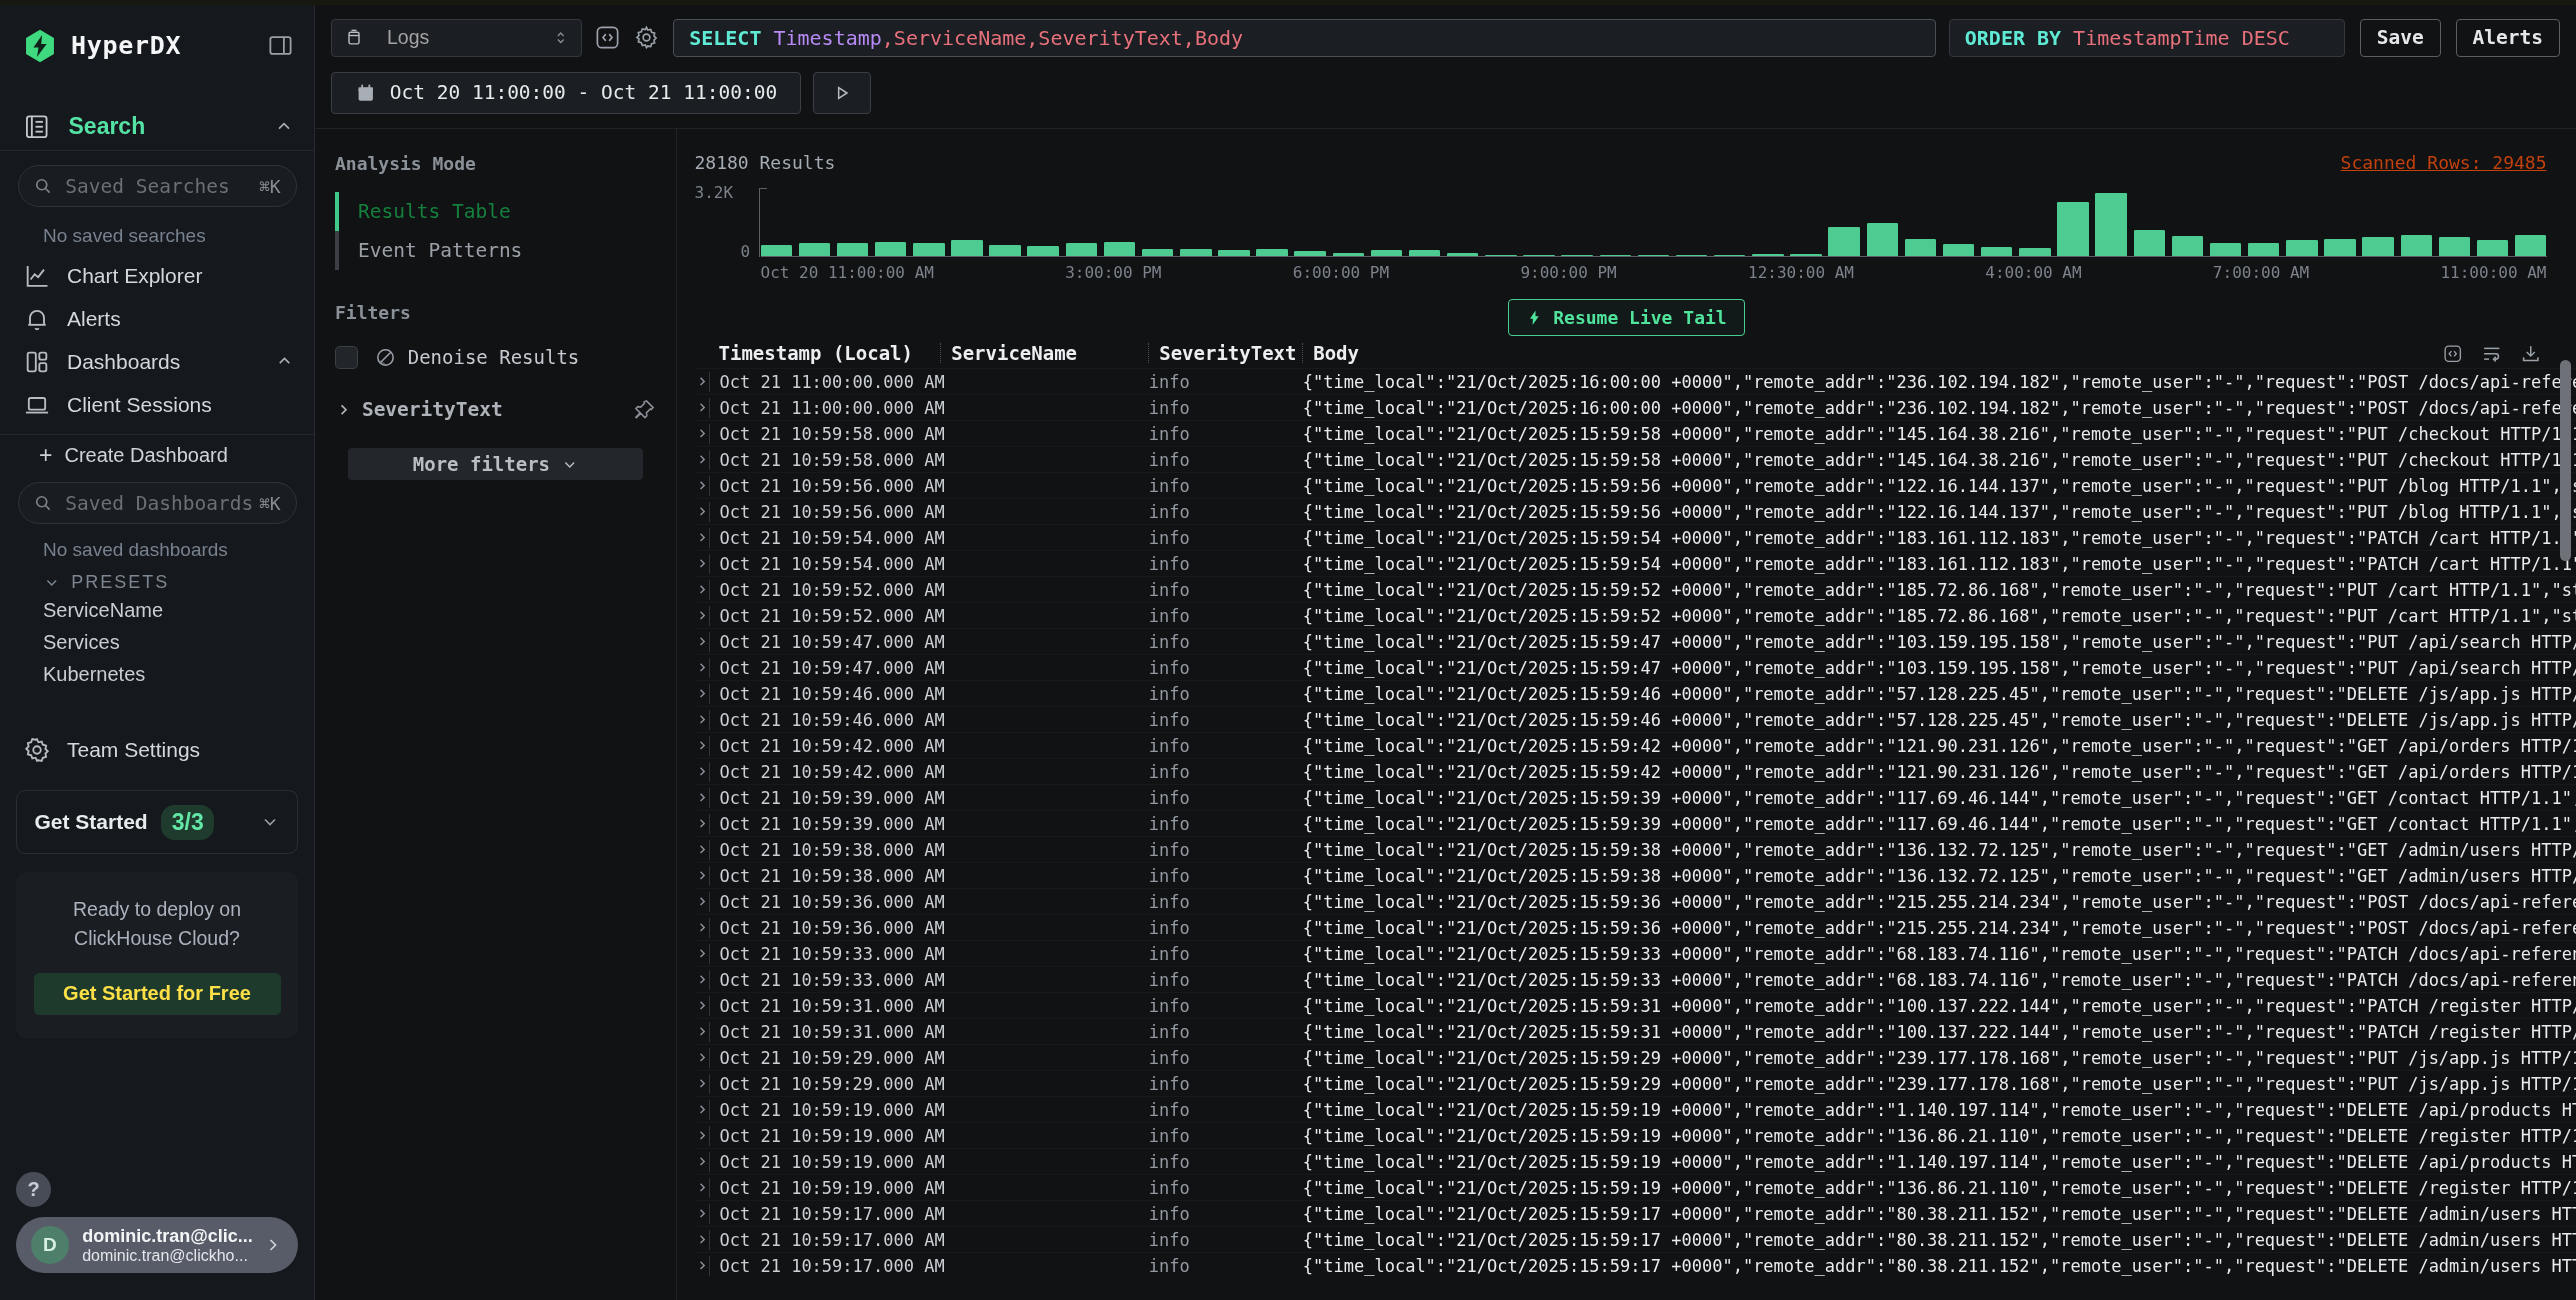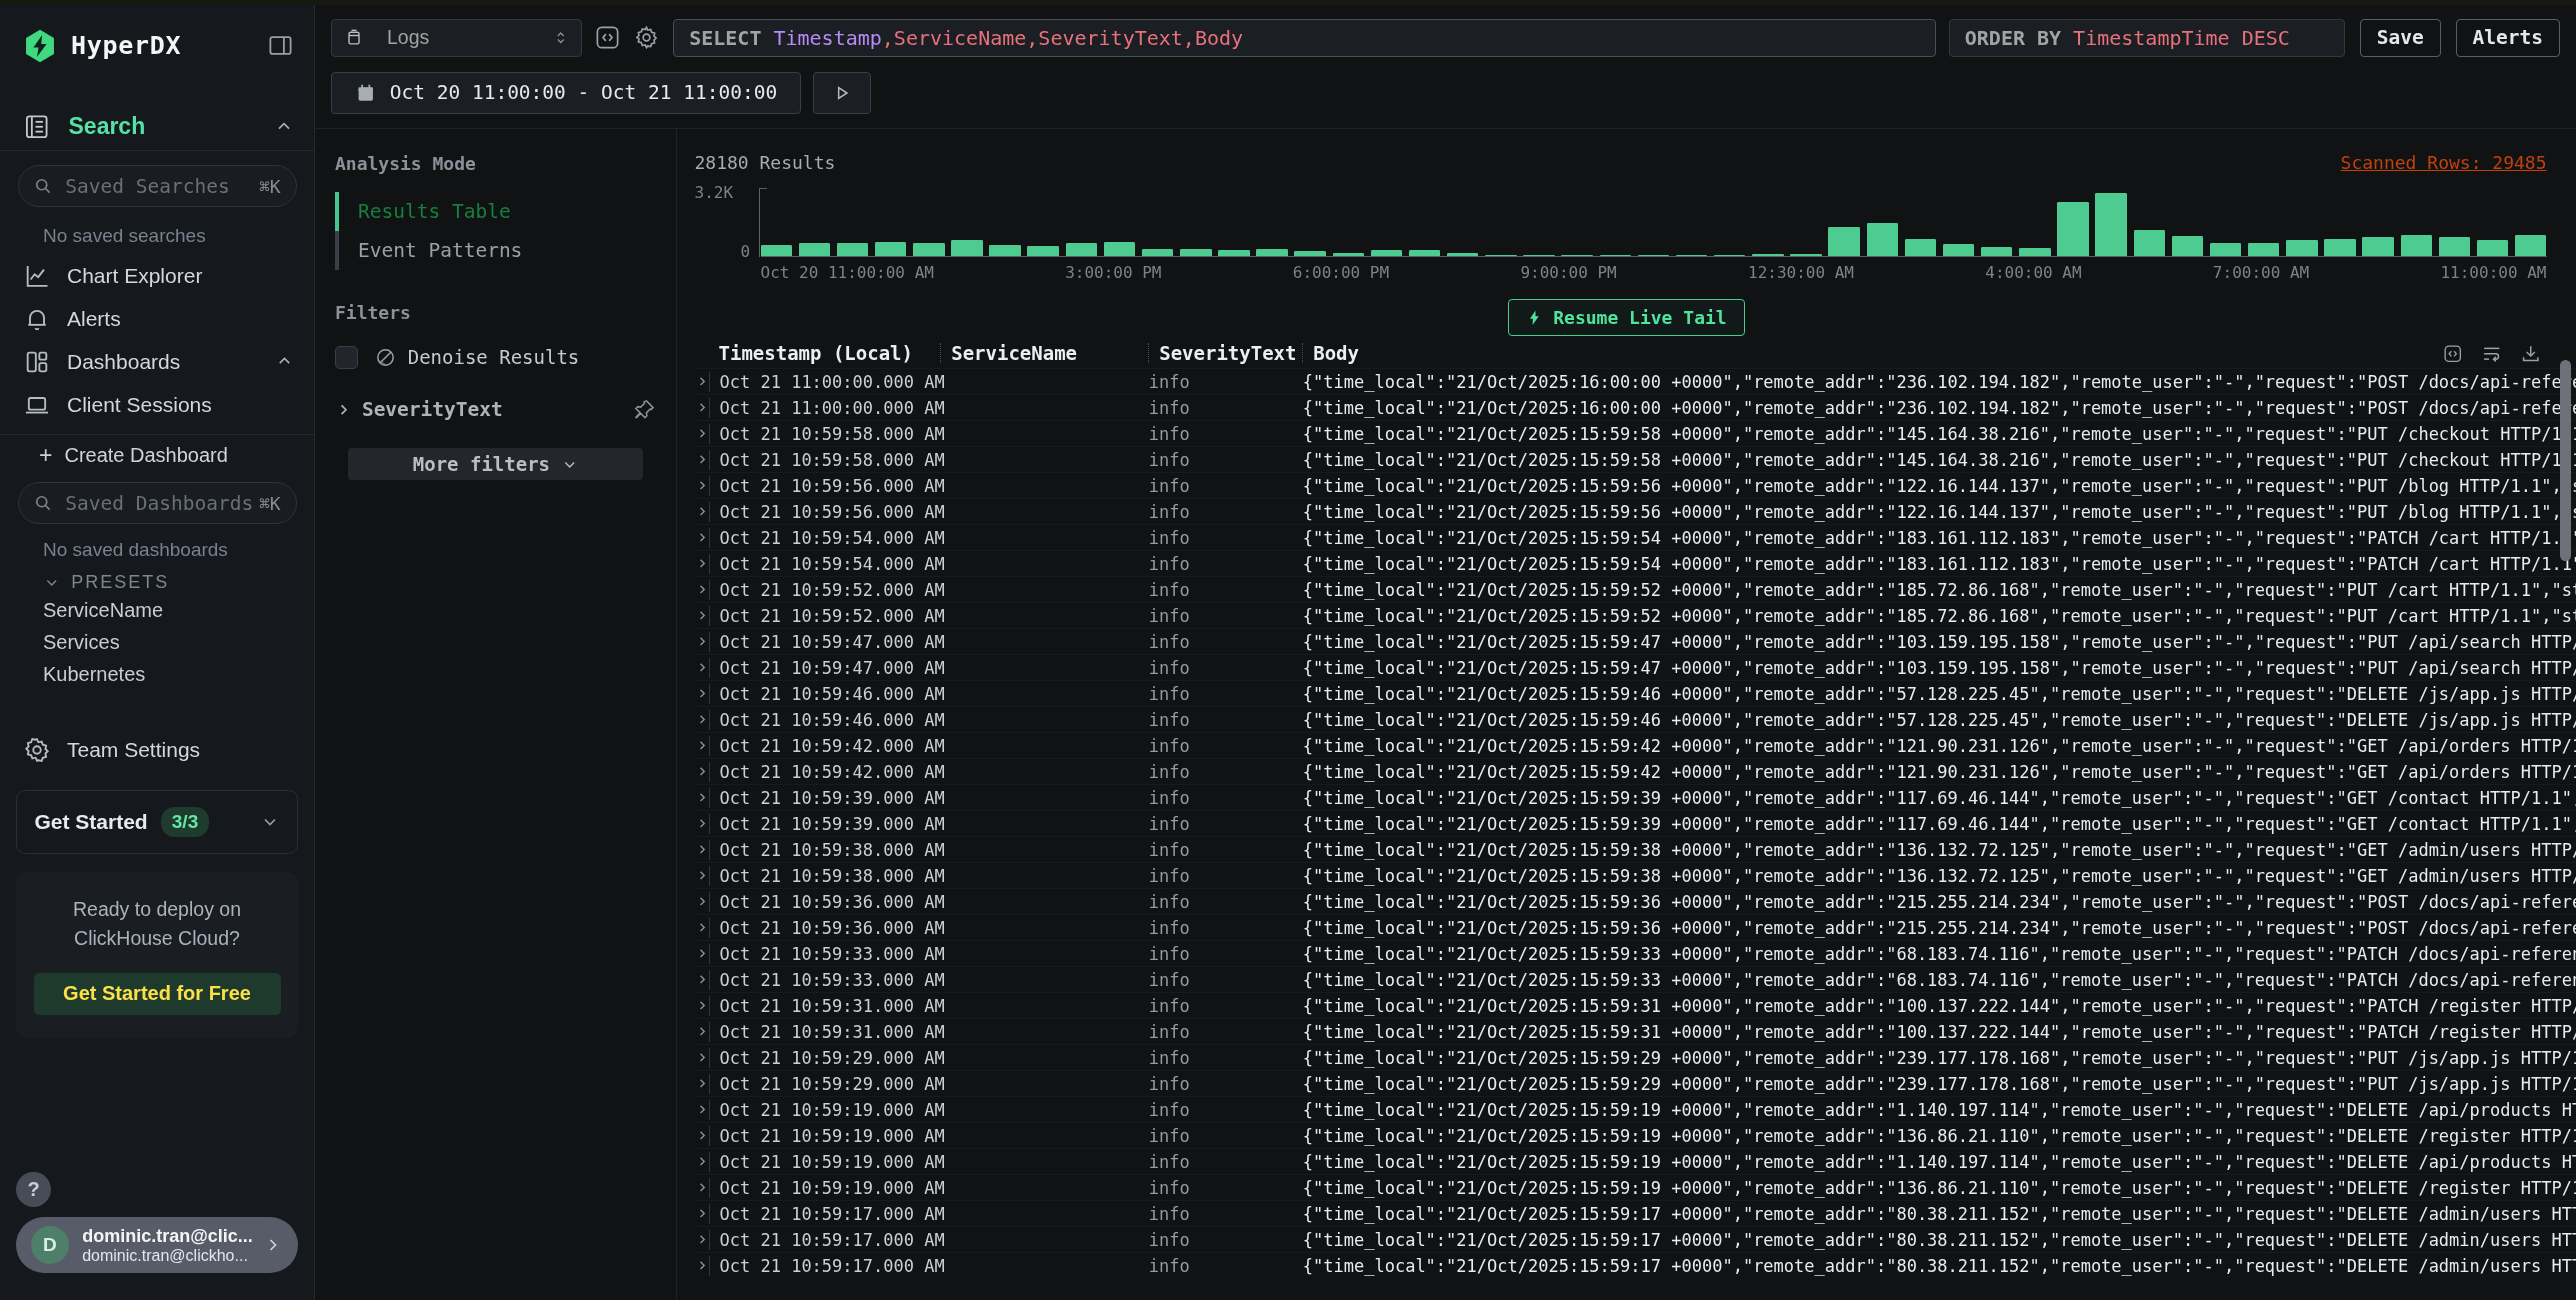--- a/index.html
+++ b/index.html
@@ -43,21 +43,21 @@
   .create-label { font-family: "Liberation Sans", sans-serif; font-size: 20px; color: #d0d4d9; margin-left: 12px; }
 
   .presets-row { display: flex; align-items: center; margin: 12px 0 0 43px; height: 23px; color: #7d8791; }
   .presets-label { font-family: "Liberation Sans", sans-serif; font-size: 18px; letter-spacing: 2px; margin-left: 10.7px; }
   .preset-item { font-family: "Liberation Sans", sans-serif; font-size: 20px; color: #c9ced4; padding-left: 43px; height: 32px; display: flex; align-items: center; cursor: pointer; }
 
   .team-settings { margin-top: 38px; }
 
   .gs-card { margin: 19px 16px 0 16px; border: 0.7px solid #2b2f35; border-radius: 9.4px; padding: 0 17.5px; height: 64px; display: flex; align-items: center; }
   .gs-title { font-family: "Liberation Sans", sans-serif; font-size: 21px; font-weight: bold; color: #e8ebee; }
-  .gs-badge { margin-left: 13.4px; background: #1e3b2d; color: #63e6a6; font-family: "Liberation Sans", sans-serif; font-size: 19px; font-weight: bold; border-radius: 13.4px; padding: 4px 10.7px; }
+  .gs-badge { margin-left: 13.4px; background: #1e3b2d; color: #63e6a6; font-family: "Liberation Sans", sans-serif; font-size: 23px; font-weight: bold; border-radius: 13.4px; padding: 4px 10.7px; }
   .gs-card .chev { margin-left: auto; color: #9aa0a8; }
 
   .promo-card { margin: 17.5px 16px 0 16px; background: #1a1d22; border-radius: 9.4px; padding: 23px 17.5px; text-align: center; }
   .promo-line { font-family: "Liberation Sans", sans-serif; font-size: 19.5px; color: #aab2bd; line-height: 29.5px; }
   .promo-btn { margin-top: 19px; width: 100%; height: 42px; background: #1d3a2c; border: none; border-radius: 5.4px; color: #fde047; font-family: "Liberation Sans", sans-serif; font-size: 20px; font-weight: bold; cursor: pointer; }
 
   .sidebar-spacer { flex: 1; }
   .help-circle { width: 35px; height: 35px; border-radius: 50%; background: #474c57; color: #c9ced5; font-family: "Liberation Sans", sans-serif; font-size: 20px; font-weight: bold; display: flex; align-items: center; justify-content: center; margin-left: 16px; cursor: pointer; }
   .user-chip { margin: 10.7px 16px 27px 16px; background: #575c68; border-radius: 28px; height: 56px; display: flex; align-items: center; padding: 0 14.8px; cursor: pointer; }
   .avatar { width: 38px; height: 38px; border-radius: 50%; background: #4d7f6b; color: #d8f0e3; font-family: "Liberation Sans", sans-serif; font-size: 19px; font-weight: bold; display: flex; align-items: center; justify-content: center; flex: 0 0 38px; }
@@ -73,21 +73,21 @@
   .tb-row1 { height: 38px; }
   .tb-row2 { height: 42px; margin-top: 14.8px; }
 
   .source-select { width: 251px; height: 38px; background: #1b1e22; border: 0.7px solid #34383e; border-radius: 4px; display: flex; align-items: center; padding: 0 12px; cursor: pointer; }
   .source-label { font-family: "Liberation Sans", sans-serif; font-size: 19.5px; color: #a3a3a3; margin-left: 23px; }
   .updown { margin-left: auto; color: #8a9098; }
 
   .tb-iconbtn { margin-left: 12px; color: #9ba1a8; cursor: pointer; }
 
   .query-input { flex: 1; height: 38px; margin-left: 13.4px; background: #1b1e22; border: 0.7px solid #4a4e55; border-radius: 4px; display: flex; align-items: center; padding: 0 14.8px; font-size: 20px; white-space: nowrap; overflow: hidden; }
-  .kw { color: #a3a3a3; font-weight: bold; }
+  .kw { color: #5eead4; font-weight: bold; }
   .fld-purple { color: #b78af5; margin-left: 12px; }
   .fld-red { color: #e8717c; }
 
   .orderby-input { width: 396px; height: 38px; margin-left: 13.4px; background: #1b1e22; border: 0.7px solid #34383e; border-radius: 4px; display: flex; align-items: center; padding: 0 14.8px; font-size: 20px; white-space: nowrap; overflow: hidden; }
   .tb-btn { height: 38px; margin-left: 14.8px; background: transparent; border: 0.7px solid #5a5f66; border-radius: 4px; color: #e5e8eb; font-family: "DejaVu Sans Mono", "Liberation Mono", monospace; font-size: 19.5px; font-weight: bold; padding: 0 16px; cursor: pointer; }
 
   .search-input { flex: 1; height: 42px; background: #1b1e22; border: 0.7px solid #3a3e45; border-radius: 4px; display: flex; align-items: center; padding: 0 16px; }
   .search-placeholder { font-size: 19.5px; color: #585e66; }
   .lang-toggle { margin-left: auto; font-size: 18px; white-space: nowrap; }
   .lang-sql { color: #858b93; cursor: pointer; }

